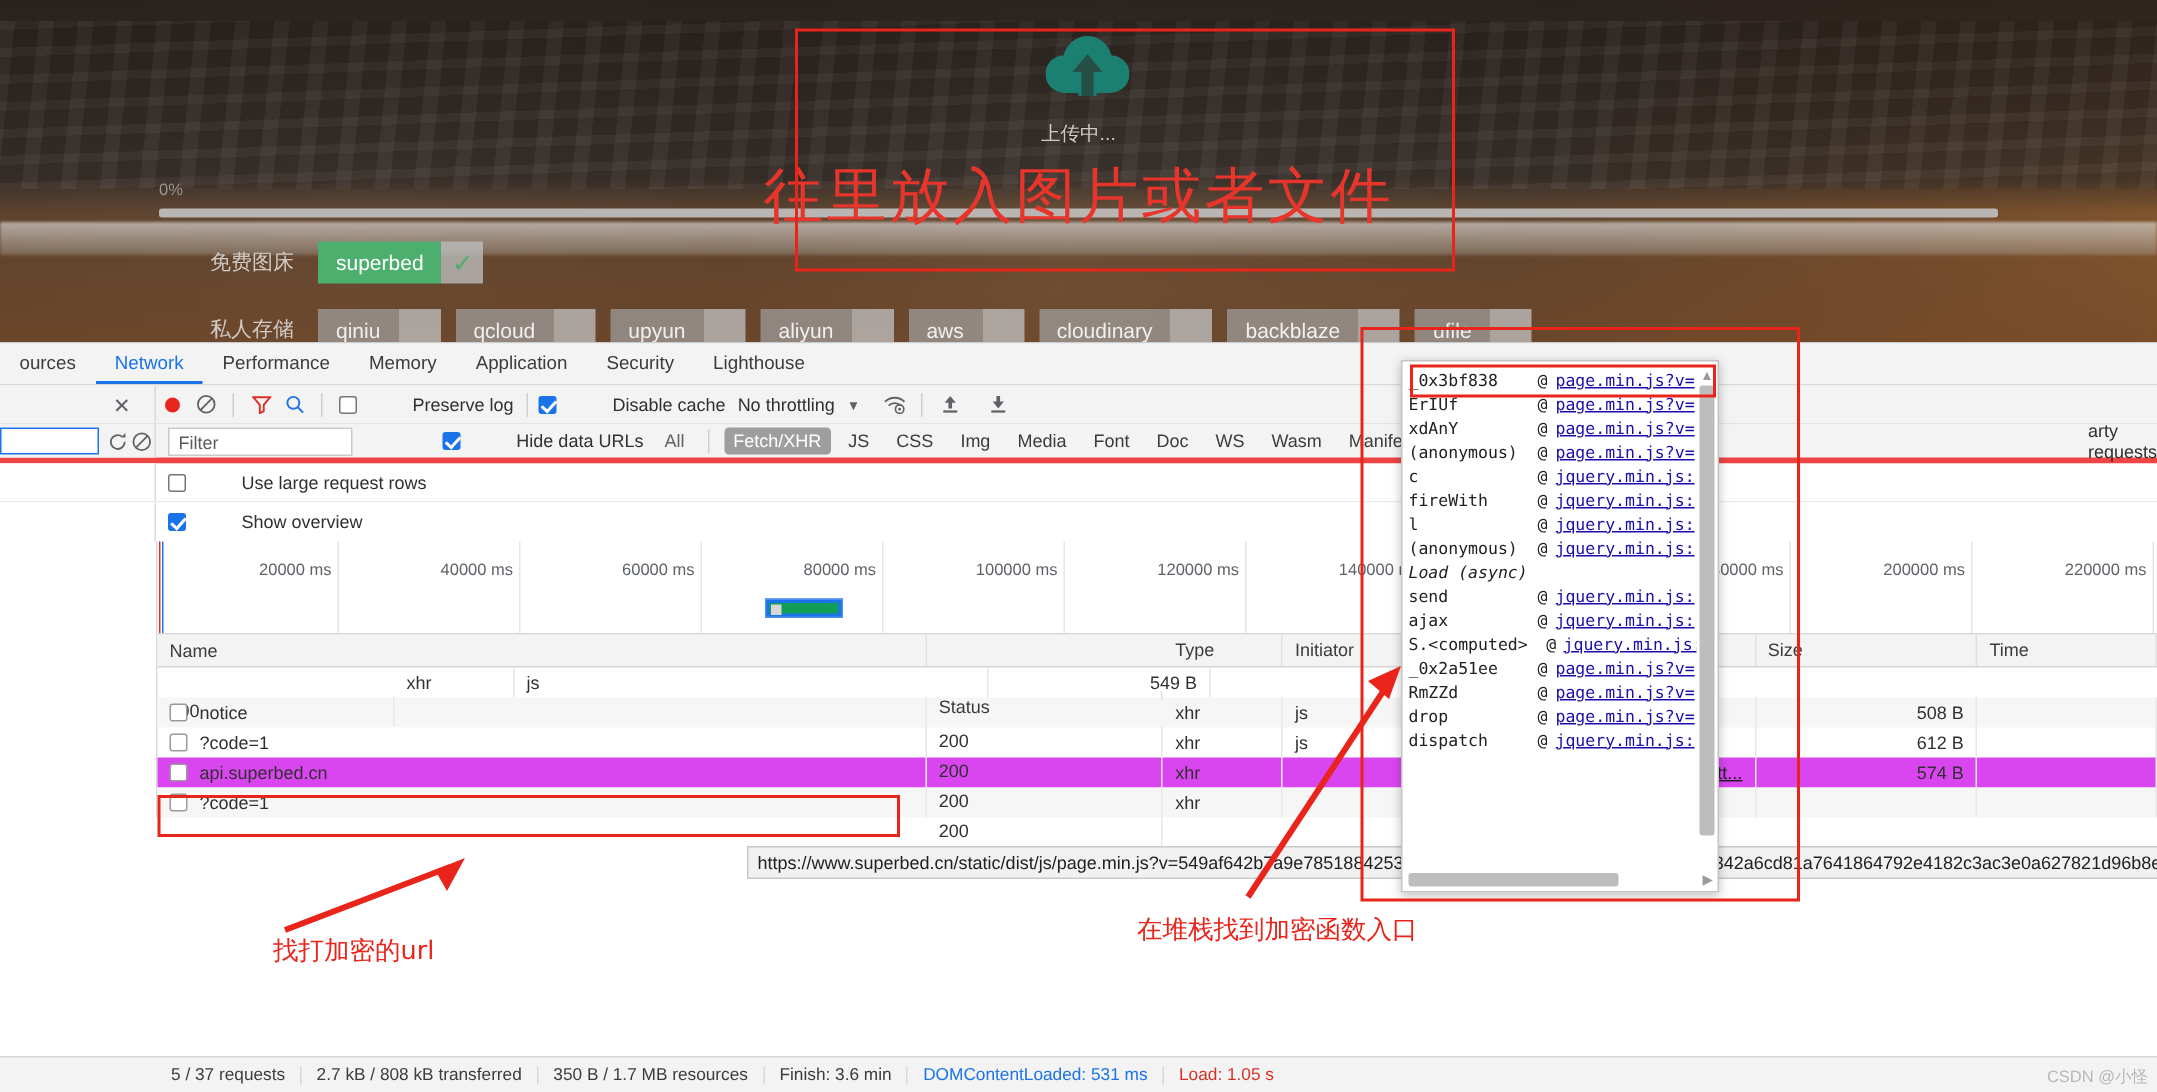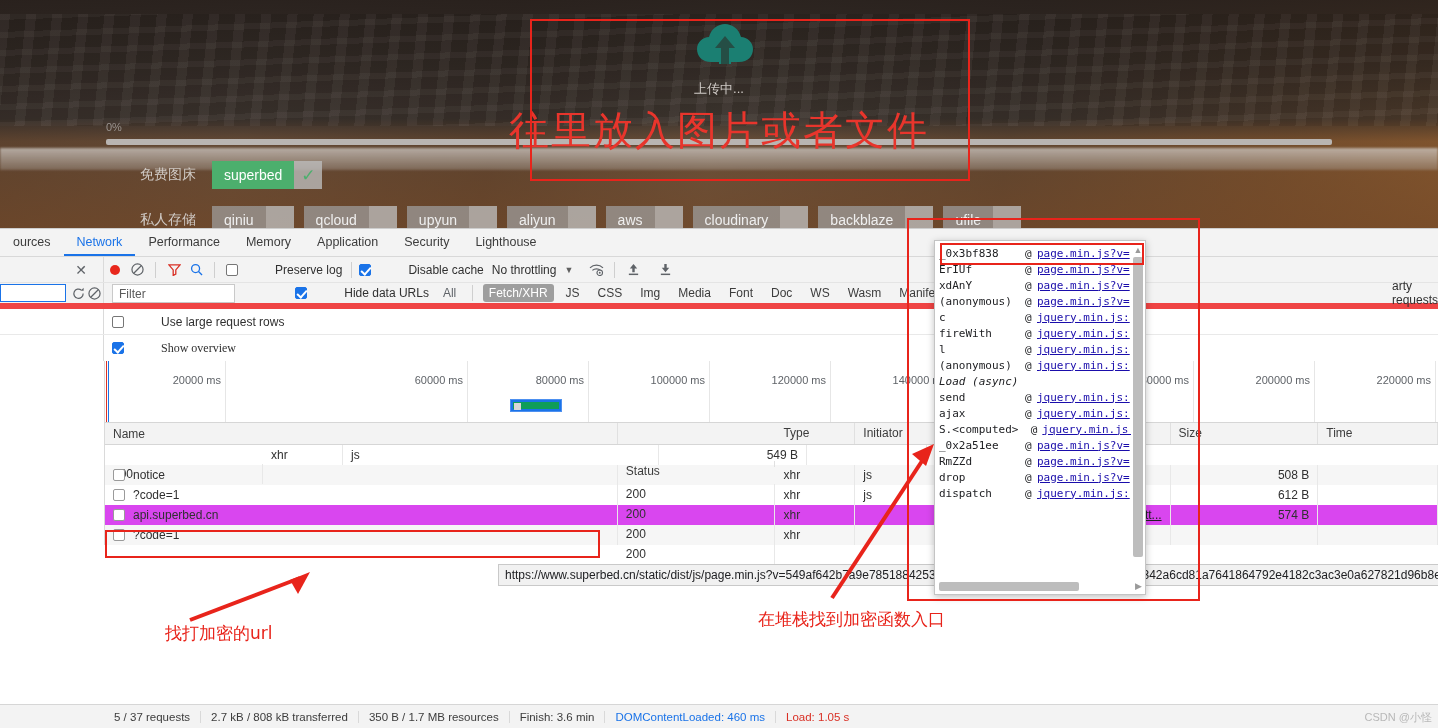--- a/index.html
+++ b/index.html
@@ -122,21 +122,21 @@
   .cb.on::after {
     content:""; position:absolute; left:3px; top:0px; width:4px; height:8px;
     border:solid #fff; border-width:0 2px 2px 0; transform: rotate(42deg);
   }
   .tb-item { display:flex; align-items:center; white-space:nowrap; margin-right:2px; font-size:12px;gap:31px; }
   .throttle { margin-left:6px; font-size:12px; }
   .caret { margin-left: 8px; font-size: 9px; color:#5f5f5f; }
 
   .filter-row {
     height: 26px; display:flex; align-items:center;
-    border-bottom: 6px solid #ef4444; background:#f3f3f3;
+    border-bottom: 4px solid #ef4444; background:#f3f3f3;
   }
   .url-box {
     width: 88px; height: 18px; border: 1px solid #1a73e8; background:#fff;
     margin-left: 0px;
   }
   .filter-input {
     width: 210px; height: 19px; border: 1px solid #c9c9c9; background:#fff;
     font-size: 12px; padding: 0 6px; color:#5a5a5a; line-height:19px;
     margin-left: 8px;
   }
@@ -251,21 +251,21 @@
 
   
   #ann-callstack { left: 907px; top: 218px; width: 293px; height: 383px; }
   #ann-stacktop  { left: 940px; top: 243px; width: 204px; height: 22px; }
   #ann-apirow    { left: 105px; top: 530px; width: 495px; height: 28px; }
 
   .ann-text {
     position:absolute; color:#e8241b; font-size: 17px;
     font-family: "DejaVu Sans", sans-serif; white-space:nowrap;
   }
-  #txt-url   { left: 165px; top: 622px; }
+  #txt-url   { left: 182px; top: 622px; }
   #txt-stack { left: 758px; top: 608px; }
 
   .arrow-svg { position:absolute; pointer-events:none; }
 
   .watermark {
     position:absolute; right: 6px; bottom: 3px;
     font-size: 11px; color:#b8b8b8;
   }
 </style>
 </head>
@@ -458,35 +458,38 @@
         <span class="cb"></span>
         <span>Use large request rows</span>
       </div>
       <div class="tb-item" style="margin-left:780px;">
         <span class="cb"></span>
         <span>Gr</span>
       </div>
     </div>
     <div class="opt-row2">
       <div class="left-stub" style="border-right:1px solid #dadada;background:#fff;"></div>
-      <div class="tb-item" style="margin-left:8px;font-family:Liberation Serif, serif;">
+      <div class="tb-item" style="margin-left:8px;">
         <span class="cb on"></span>
         <span>Show overview</span>
       </div>
       <div class="tb-item" style="margin-left:780px;">
         <span class="cb"></span>
         <span>Ca</span>
       </div>
     </div>
 
     <div class="overview">
       <div class="ov-redline"></div>
       <div class="ov-blueline"></div>
       <div class="ov-tick" style="left:0;width:121px;">
           <span>20000 ms</span>
+        </div>
+      <div class="ov-tick" style="left:121px;width:121px;">
+          <span>40000 ms</span>
         </div>
       <div class="ov-tick" style="left:242px;width:121px;">
           <span>60000 ms</span>
         </div>
       <div class="ov-tick" style="left:363px;width:121px;">
           <span>80000 ms</span>
         </div>
       <div class="ov-tick" style="left:484px;width:121px;">
           <span>100000 ms</span>
         </div>
@@ -587,21 +590,21 @@
       <div class="col-div" style="left:752px;"></div>
       <div class="col-div" style="left:1068px;"></div>
       <div class="col-div" style="left:1216px;"></div>
     </div>
 
     <div class="statusbar">
       <span class="sb-item first">5 / 37 requests</span>
       <span class="sb-item">2.7 kB / 808 kB transferred</span>
       <span class="sb-item">350 B / 1.7 MB resources</span>
       <span class="sb-item">Finish: 3.6 min</span>
-      <span class="sb-item blue">DOMContentLoaded: 460 ms</span>
+      <span class="sb-item blue">DOMContentLoaded: 531 ms</span>
       <span class="sb-item red">Load: 1.05 s</span>
     </div>
   </div>
 
   <div class="url-tip">https://www.superbed.cn/static/dist/js/page.min.js?v=549af642b7a9e78518842535231028839f5e10aa3d5f3d69631a02e342a6cd81a7641864792e4182c3ac3e0a627821d96b8ec0</div>
 
   <div class="callstack">
     <div class="cs-list">
       <div class="cs-row">
           <span class="cs-fn">_0x3bf838</span>

